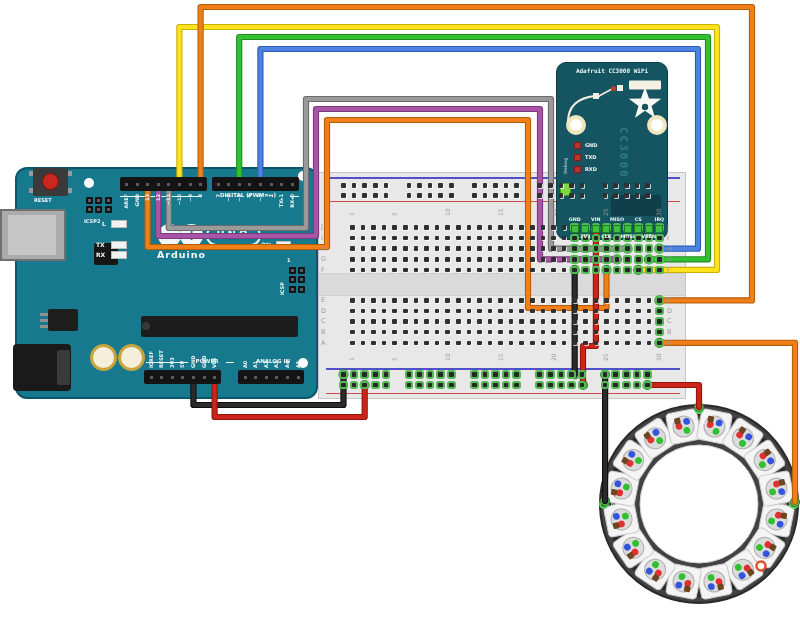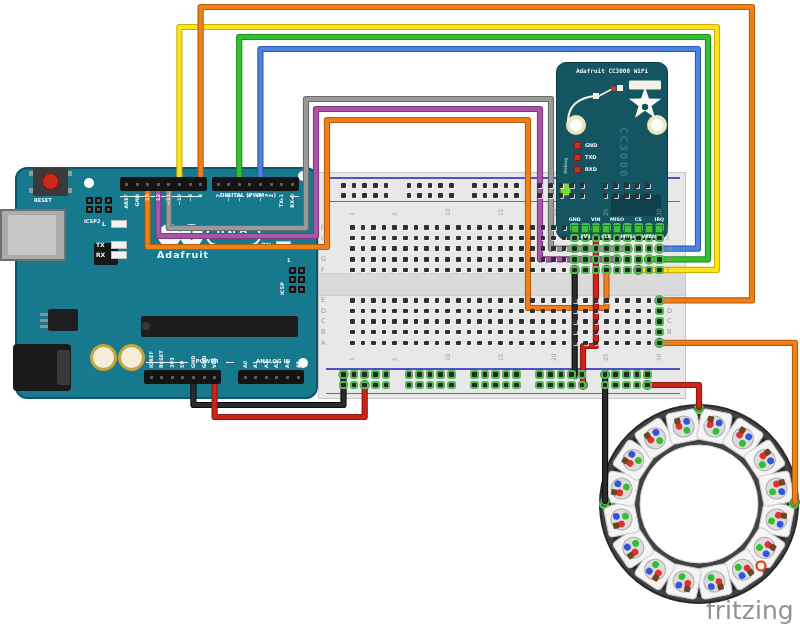--- a/index.html
+++ b/index.html
@@ -62,21 +62,21 @@
   <span class="lbl6" style="left:96px;top:242px;">TX</span>
   <div class="abs" style="left:111px;top:241px;width:16px;height:8px;background:#F2F2F2;border:1px solid #BDBDBD;box-sizing:border-box;"></div>
   <span class="lbl6" style="left:96px;top:252px;">RX</span>
   <div class="abs" style="left:111px;top:251px;width:16px;height:8px;background:#F2F2F2;border:1px solid #BDBDBD;box-sizing:border-box;"></div>
   <span class="lbl6" style="left:261px;top:242px;">ON</span>
   <div class="abs" style="left:276px;top:241px;width:15px;height:8px;background:#F2F2F2;border:1px solid #BDBDBD;box-sizing:border-box;"></div>
 
   <div class="abs" style="left:158px;top:224px;width:23px;height:23px;background:#F2F7F7;border-radius:50%;color:#17798D;font:bold 14px 'DejaVu Sans',sans-serif;text-align:center;line-height:22px;">−</div>
   <div class="abs" style="left:180px;top:224px;width:23px;height:23px;background:#F2F7F7;border-radius:50%;color:#17798D;font:bold 14px 'DejaVu Sans',sans-serif;text-align:center;line-height:22px;">+</div>
   <div class="abs" style="left:206px;top:225px;width:55px;height:21px;border:2.5px solid #F2F7F7;border-radius:11px;box-sizing:border-box;color:#F2F7F7;font:bold 10px 'DejaVu Sans',sans-serif;text-align:center;line-height:16px;letter-spacing:3px;">UNO</div>
-  <span class="abs" style="left:157px;top:249px;color:#F2F7F7;font:bold 9.5px 'DejaVu Sans',sans-serif;letter-spacing:1px;">Adafruit</span>
+  <span class="abs" style="left:157px;top:249px;color:#F2F7F7;font:bold 9.5px 'DejaVu Sans',sans-serif;letter-spacing:1px;">Arduino</span>
 
   <div class="abs" style="left:120px;top:195.5px;width:82px;height:1.2px;background:#F2F7F7;"></div>
   <div class="abs" style="left:290px;top:195.5px;width:9px;height:1.2px;background:#F2F7F7;"></div>
   <div class="abs" style="left:203px;top:192.5px;width:90px;text-align:center;color:#F2F7F7;font:bold 5.5px 'DejaVu Sans',sans-serif;line-height:1;">DIGITAL (PWM=~)</div>
   <div class="abs" style="left:146px;top:361.5px;width:42px;height:1.2px;background:#F2F7F7;"></div>
   <div class="abs" style="left:190px;top:358.5px;width:34px;text-align:center;color:#F2F7F7;font:bold 5.5px 'DejaVu Sans',sans-serif;line-height:1;">POWER</div>
   <div class="abs" style="left:226px;top:361.5px;width:8px;height:1.2px;background:#F2F7F7;"></div>
   <div class="abs" style="left:242px;top:358.5px;width:62px;text-align:center;color:#F2F7F7;font:bold 5.5px 'DejaVu Sans',sans-serif;line-height:1;">ANALOG IN</div>
   <span class="lbl" style="left:84px;top:219px;">ICSP2</span>
   <span class="lbl" style="left:287px;top:258px;">1</span>
@@ -89,21 +89,20 @@
   <div class="railline" style="left:326px;top:368px;width:354px;background:#5050C8;"></div>
   <div class="railline" style="left:326px;top:392.5px;width:354px;background:#CF4A4A;"></div>
 
   <div class="abs" style="left:556px;top:62px;width:112px;height:178px;background:#155562;border:1.5px solid #0C3E49;border-radius:10px;box-sizing:border-box;"></div>
   <div class="abs" style="left:558px;top:68px;width:108px;text-align:center;color:#EAF2F2;font:bold 6px 'DejaVu Sans Mono',monospace;line-height:1;">Adafruit CC3000 WiFi</div>
   <span class="rot-cw" style="left:630px;top:127px;color:#2E7A8A;font:bold 11px 'DejaVu Sans Mono',monospace;letter-spacing:2px;">CC3000</span>
   <span class="rot-bot" style="left:564px;top:174px;color:#8FB3BA;font-size:4.5px;">Debug</span>
   <div class="abs" style="left:560px;top:183px;width:11px;height:13px;background:#7FD83F;border:1px solid #3F9F1F;box-sizing:border-box;"></div>
   <div class="abs" style="left:611px;top:195px;width:50px;height:21px;background:#0E3F4B;border-radius:2px;"></div>
 
-  <div class="wmark">fritzing</div>
 
   <svg id="overlay" width="800" height="631" viewBox="0 0 800 631" style="position:absolute;left:0;top:0;pointer-events:none;">
       <circle cx="576" cy="125" r="8" fill="#fff" stroke="#EFE6BE" stroke-width="4"></circle>
       <circle cx="657" cy="125" r="8" fill="#fff" stroke="#EFE6BE" stroke-width="4"></circle>
       <path d="M568,122 Q568,99 595,96 L600,96" stroke="#F2EFE2" stroke-width="2.2" fill="none"></path>
       <rect x="593" y="93" width="6" height="6" fill="#F2EFE2"></rect>
       <path d="M599,96 L612,89" stroke="#F2EFE2" stroke-width="1.5" fill="none"></path>
       <circle cx="613.5" cy="88.5" r="2.6" fill="#C23B2A"></circle>
       <rect x="617" y="85" width="6" height="6" fill="#F2EFE2"></rect>
       <rect x="629" y="80.5" width="32" height="9" rx="1" fill="#F4F1E4"></rect>

